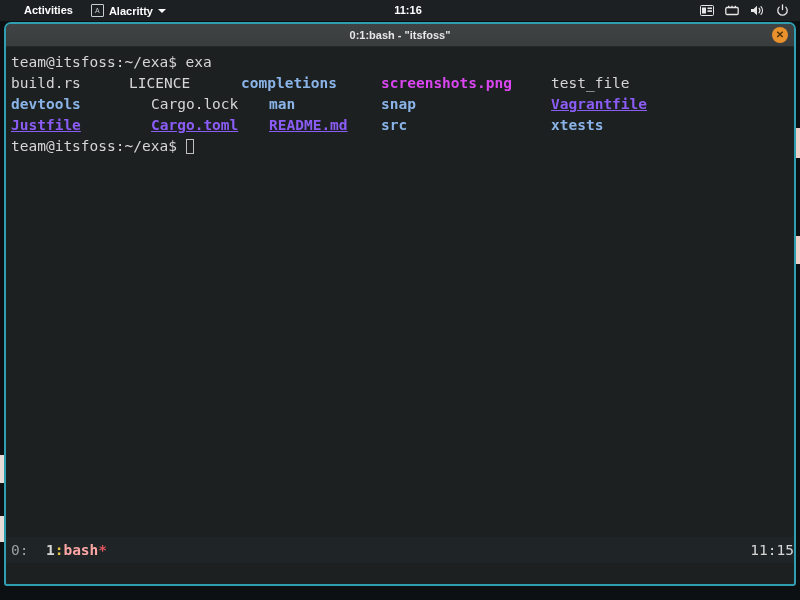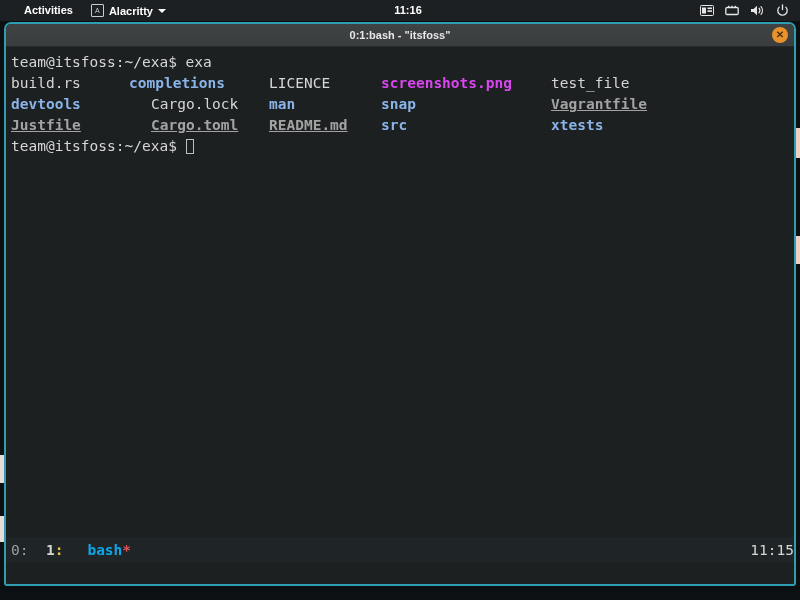--- a/index.html
+++ b/index.html
@@ -156,21 +156,21 @@
   .col { flex: 0 0 auto; }
   .c1 { width: 118px; }
   .c2 { width: 140px; }
   .c3 { width: 112px; }
   .c4 { width: 170px; }
   .c5 { width: 160px; }
 
   .f-plain { color: #d6d6d6; }
   .f-dir   { color: #8ab4e8; font-weight: bold; }
   .f-img   { color: #d946ef; font-weight: bold; }
-  .f-conf  { color: #a3a3a3; font-weight: bold; text-decoration: underline; }
+  .f-conf  { color: #8b5cf6; font-weight: bold; text-decoration: underline; }
 
   .prompt { color: #d6d6d6; }
   .cursor {
     display: inline-block;
     width: 8px;
     height: 15px;
     border: 1px solid #bfbfbf;
     box-sizing: border-box;
     vertical-align: -3px;
   }
@@ -186,21 +186,21 @@
     font-family: "DejaVu Sans Mono", monospace;
     font-size: 14.5px;
   }
   #tmux-status .left {
     padding-left: 5px;
     color: #9aa0a2;
     white-space: pre;
   }
   .win-index { color: #d6d6d6; font-weight: bold; }
   .win-colon { color: #e8c547; font-weight: bold; }
-  .win-name  { color: #0ea5e9; font-weight: bold; margin-left: 24px; }
+  .win-name  { color: #fca5a5; font-weight: bold; }
   .win-flag  { color: #e0555f; font-weight: bold; }
   #tmux-status .right {
     margin-left: auto;
     color: #d6d6d6;
     white-space: pre;
   }
 </style>
 </head>
 <body>
 
@@ -262,22 +262,22 @@
     <span>0:1:bash - "itsfoss"</span>
     <span id="close-button">✕</span>
   </div>
 
   <div id="terminal">
 
     <div class="term-line"><span class="prompt">team@itsfoss:~/exa$</span><span> exa</span></div>
 
     <div class="ls-row">
       <span class="col c1 f-plain">build.rs</span>
+      <span class="col c3 f-plain">LICENCE</span>
       <span class="col c2 f-dir">completions</span>
-      <span class="col c3 f-plain">LICENCE</span>
       <span class="col c4 f-img">screenshots.png</span>
       <span class="col c5 f-plain">test_file</span>
     </div>
 
     <div class="ls-row">
       <span class="col c2 f-dir">devtools</span>
       <span class="col c1 f-plain">Cargo.lock</span>
       <span class="col c3 f-dir">man</span>
       <span class="col c4 f-dir">snap</span>
       <span class="col c5 f-conf">Vagrantfile</span>

